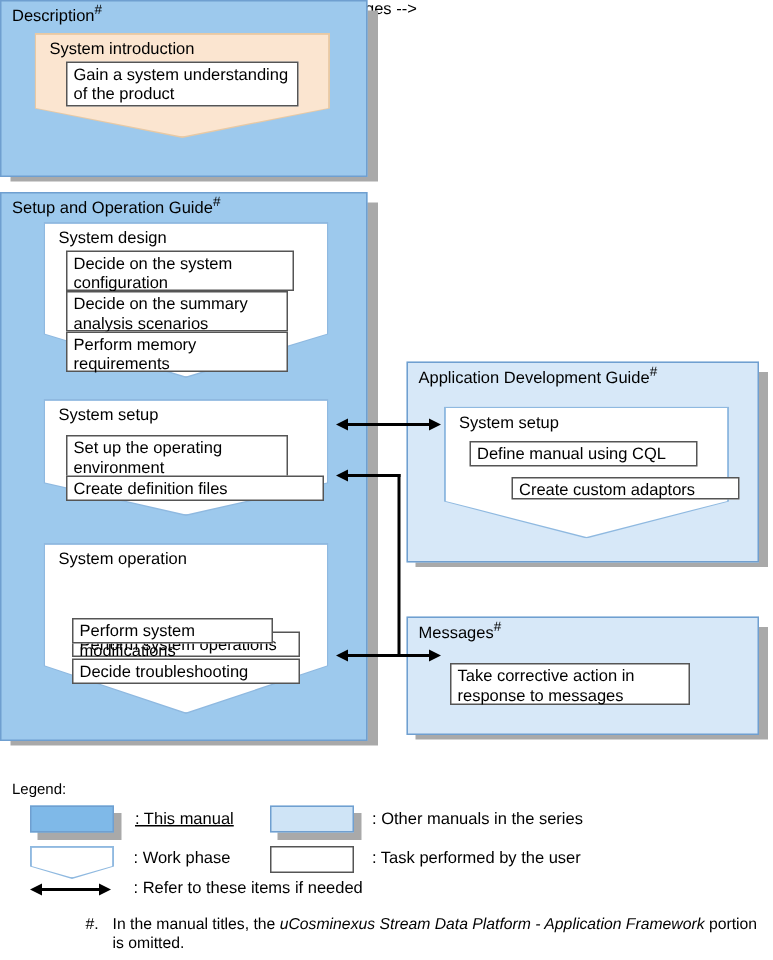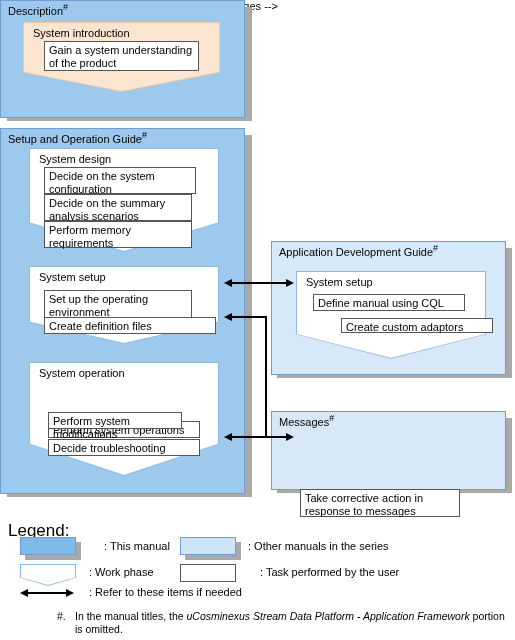--- a/index.html
+++ b/index.html
@@ -109,21 +109,21 @@
     border-top: 4.5px solid transparent;
     border-bottom: 4.5px solid transparent;
     border-left: 8px solid #000000;
   }
 
   
   .legend-title {
     position: absolute;
     left: 8px;
     top: 521px;
-    font-size: 17px;
+    font-size: 10px;
   }
   .legend-sw-fill {
     position: absolute;
     box-sizing: border-box;
   }
   .legend-sw-fill.this-manual  { background: #7fb9e8; border: 1px solid #6f9fd0; }
   .legend-sw-fill.other-manual { background: #cfe4f6; border: 1px solid #6f9fd0; }
   .legend-sw-shadow {
     position: absolute;
     background: #a9a9a9;
@@ -244,21 +244,21 @@
 <div class="task" style="left:313px; top:294px; width:152px; height:17px;">Define manual using CQL</div>
 <div class="task" style="left:313px; top:318px; width:152px; height:15px;margin-left:28px;">Create custom adaptors</div>
 
 
 <div class="shadow" style="left:277px; top:418px; width:235px; height:75px;"></div>
 <div class="panel other-manual" style="left:271px; top:411px; width:235px; height:79px;">
   <div class="panel-title">
     <span>Messages</span><sup>#</sup>
   </div>
 </div>
-<div class="task" style="left:300px; top:442px; width:160px; height:28px;margin-top:47px;">Take corrective action in response to messages</div>
+<div class="task" style="left:300px; top:442px; width:160px; height:28px;">Take corrective action in response to messages</div>
 
 
   App Dev Guide System setup  (y = 283) --&gt;
 <div class="arrow-head left" style="left:224px; top:278.5px;"></div>
 <div class="arrow-line" style="left:231px; top:282px; width:56px; height:2px;"></div>
 <div class="arrow-head right" style="left:286px; top:278.5px;"></div>
 
 
 <div class="arrow-head left" style="left:224px; top:312.5px;"></div>
 <div class="arrow-line" style="left:231px; top:316px; width:36px; height:2px;"></div>
@@ -269,36 +269,36 @@
   Messages --&gt;
 <div class="arrow-line" style="left:265px; top:436px; width:22px; height:2px;"></div>
 <div class="arrow-head right" style="left:286px; top:432.5px;"></div>
 
 
 <div class="legend-title">Legend:</div>
 
 
 <div class="legend-sw-shadow" style="left:25px; top:542px; width:56px; height:18px;"></div>
 <div class="legend-sw-fill this-manual" style="left:20px; top:537px; width:56px; height:18px;"></div>
-<div class="legend-text" style="left:104px; top:540px;">: This manual</div>
+<div class="legend-text" style="left:90px; top:540px;text-decoration:underline;">: This manual</div>
 
 
 <div class="legend-sw-shadow" style="left:185px; top:542px; width:56px; height:18px;"></div>
 <div class="legend-sw-fill other-manual" style="left:180px; top:537px; width:56px; height:18px;"></div>
 <div class="legend-text" style="left:248px; top:540px;">: Other manuals in the series</div>
 
 
 <div class="legend-phase" style="left:20px; top:564px; width:56px; height:22px;">
   <div class="inner"></div>
 </div>
 <div class="legend-text" style="left:89px; top:566px;">: Work phase</div>
 
 
 <div class="legend-sw-task" style="left:180px; top:564px; width:56px; height:18px;"></div>
-<div class="legend-text" style="left:248px; top:566px;margin-left:12px;">: Task performed by the user</div>
+<div class="legend-text" style="left:248px; top:566px;">: Task performed by the user</div>
 
 
 <div class="arrow-head left" style="left:20px; top:588.5px;"></div>
 <div class="arrow-line" style="left:27px; top:592px; width:40px; height:2px;"></div>
 <div class="arrow-head right" style="left:66px; top:588.5px;"></div>
 <div class="legend-text" style="left:89px; top:586px;">: Refer to these items if needed</div>
 
 
 <div class="footnote">
   <span class="fn-mark">#.</span>

